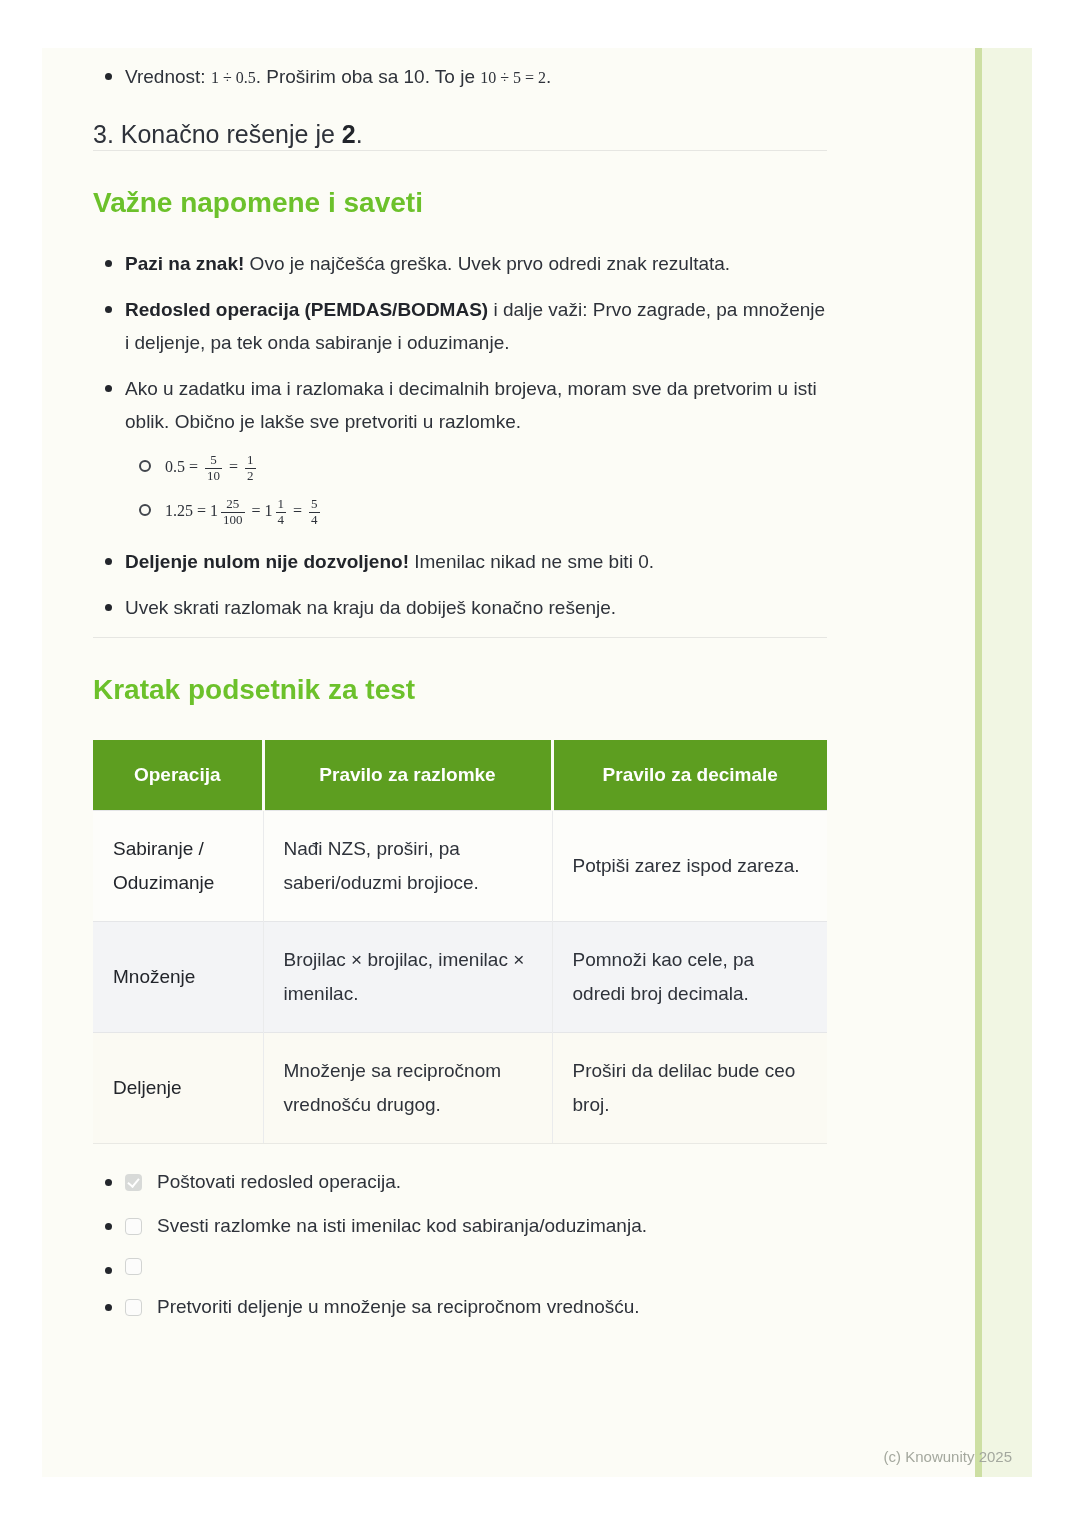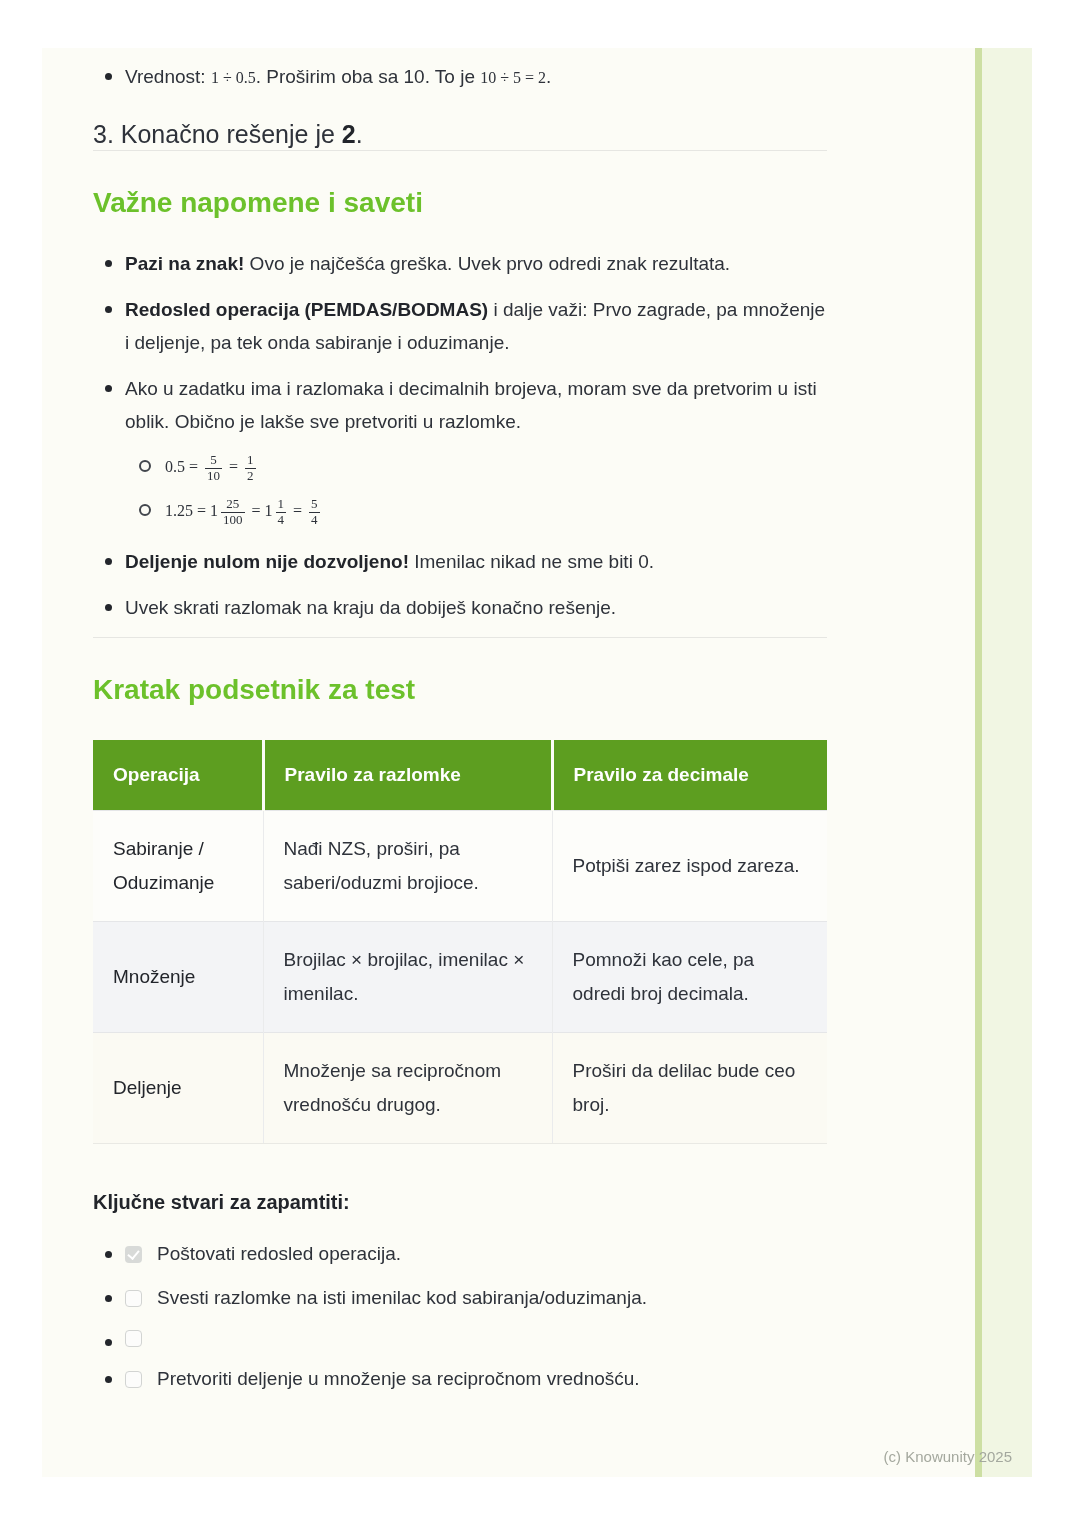--- a/index.html
+++ b/index.html
@@ -31,21 +31,21 @@
   h2.green{color:#6cc12b;font-size:28px;line-height:36px;margin:34px 0 0 0;font-weight:bold;}
   .notes-list{margin-top:26px !important;}
 
   
   ul.sub{list-style:none;margin:6px 0 0 0;padding:0 0 0 14px;}
   ul.sub > li{position:relative;margin:0;padding:4px 0 4px 26px;font-size:20px;line-height:34px;}
   ul.sub > li > .ring{position:absolute;left:0;top:16px;width:8px;height:8px;border:2px solid #42464d;border-radius:50%;background:transparent;}
 
   
   table.reminder{border-collapse:collapse;width:734px;margin-top:32px;table-layout:fixed;}
-  table.reminder th{background:#5d9e20;color:#ffffff;font-size:19px;font-weight:bold;text-align:left;padding:24px 20px;border-left:3px solid #fcfcf6;}
+  table.reminder th{background:#5d9e20;color:#ffffff;font-size:19px;font-weight:bold;text-align:center;padding:24px 20px;border-left:3px solid #fcfcf6;}
   table.reminder th:first-child{border-left:none;}
   table.reminder col.c1{width:170px;} table.reminder col.c2{width:289px;} table.reminder col.c3{width:275px;}
   table.reminder td{font-size:19px;line-height:34px;padding:21px 20px;vertical-align:middle;border-top:1px solid #e5e6e8;border-left:1px solid #eaebec;}
   table.reminder td:first-child{border-left:none;font-weight:normal;color:#22252b;}
   table.reminder tr.r0 td{background:#fdfdfa;}
   table.reminder tr.r1 td{background:#f3f4f6;}
   table.reminder tr.r2 td{background:#fbfaf3;border-bottom:1px solid #e9e9e4;}
 
   .key-title{margin:45px 0 0 0;font-size:20px;line-height:27px;font-weight:bold;color:#22252b;}
 
@@ -120,21 +120,20 @@
             <td>Pomnoži kao cele, pa odredi broj decimala.</td>
           </tr>
           <tr class="r2">
             <td>Deljenje</td>
             <td>Množenje sa recipročnom vrednošću drugog.</td>
             <td>Proširi da delilac bude ceo broj.</td>
           </tr>
         </tbody>
     </table>
 
-    <p class="key-title">Ključne stvari za zapamtiti:</p>
 
     <ul class="checklist" id="checklist">
         <li>
           <span class="dot"></span>
           <span class="checkbox checked"></span>
           <span>Poštovati redosled operacija.</span>
         </li>
         <li>
           <span class="dot"></span>
           <span class="checkbox unchecked"></span>

